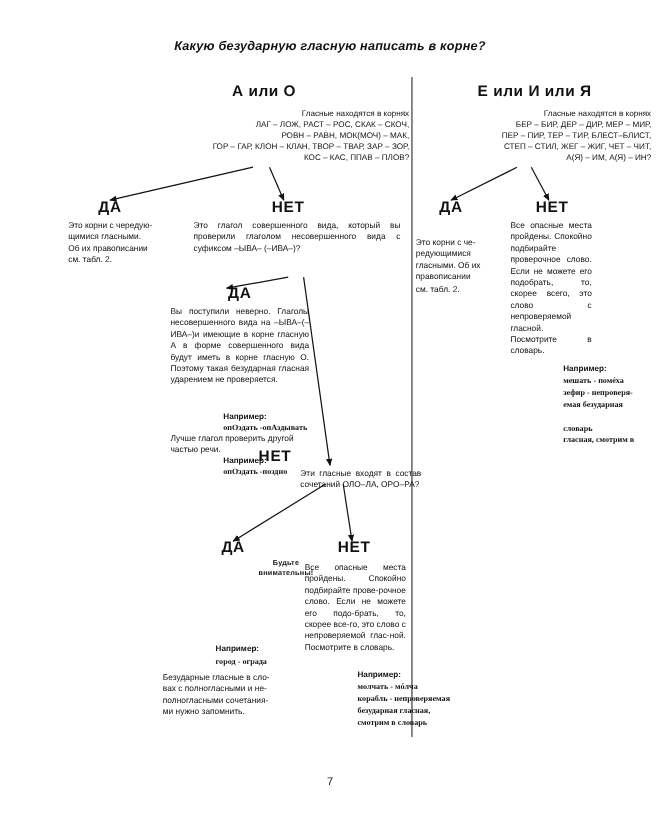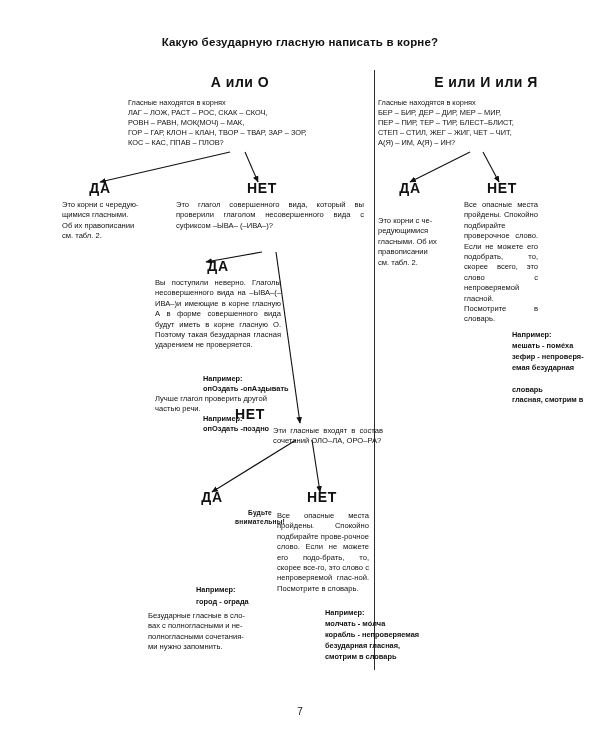--- a/index.html
+++ b/index.html
@@ -23,20 +23,21 @@
   .abs { position: absolute; padding-left: 48px; }
 
   
   .doc-title {
     position: absolute;
     left: 0; top: 36px;
     width: 600px;
     text-align: center;
     font-size: 11.5px;
     font-weight: bold;
+    font-style: italic;
     letter-spacing: 0.2px;
   }
   .col-title {
     position: absolute;
     font-size: 14px;
     font-weight: bold;
     letter-spacing: 0.5px;
     text-align: center;
   }
   .branch-label {
@@ -60,32 +61,32 @@
   
   .block {
     position: absolute;
     font-size: 7.6px;
     line-height: 10.4px;
   }
   .just { text-align: justify; }
   .roots {
     font-size: 7.4px;
     line-height: 10px;
-    text-align: left;
+    text-align: right;
   }
   .roots .lead { }
   .warn {
     font-weight: bold;
     font-size: 6.6px;
     line-height: 8.6px;
     text-align: center;
     letter-spacing: 0.2px;
   }
   .ex-label { font-weight: bold; font-size: 7.4px; }
-  .ex { font-weight: bold; font-size: 7.4px; line-height: 10px; }
+  .ex { font-weight: bold; font-size: 7.4px; line-height: 10px; font-family: Liberation Serif, serif; }
 
   
   .folio {
     position: absolute;
     left: 0; top: 706px;
     width: 600px;
     text-align: center;
     font-size: 10px;
   }
 

